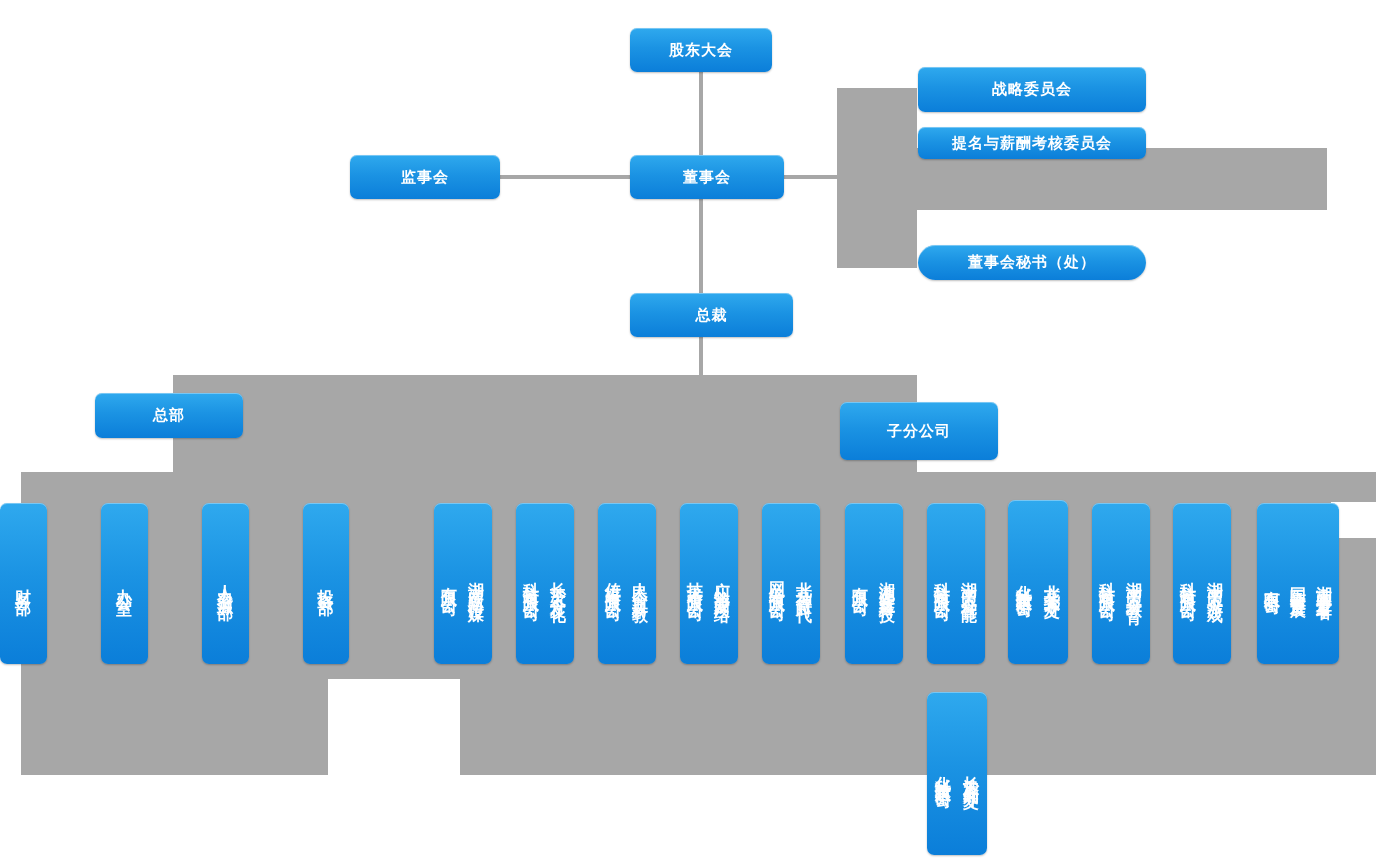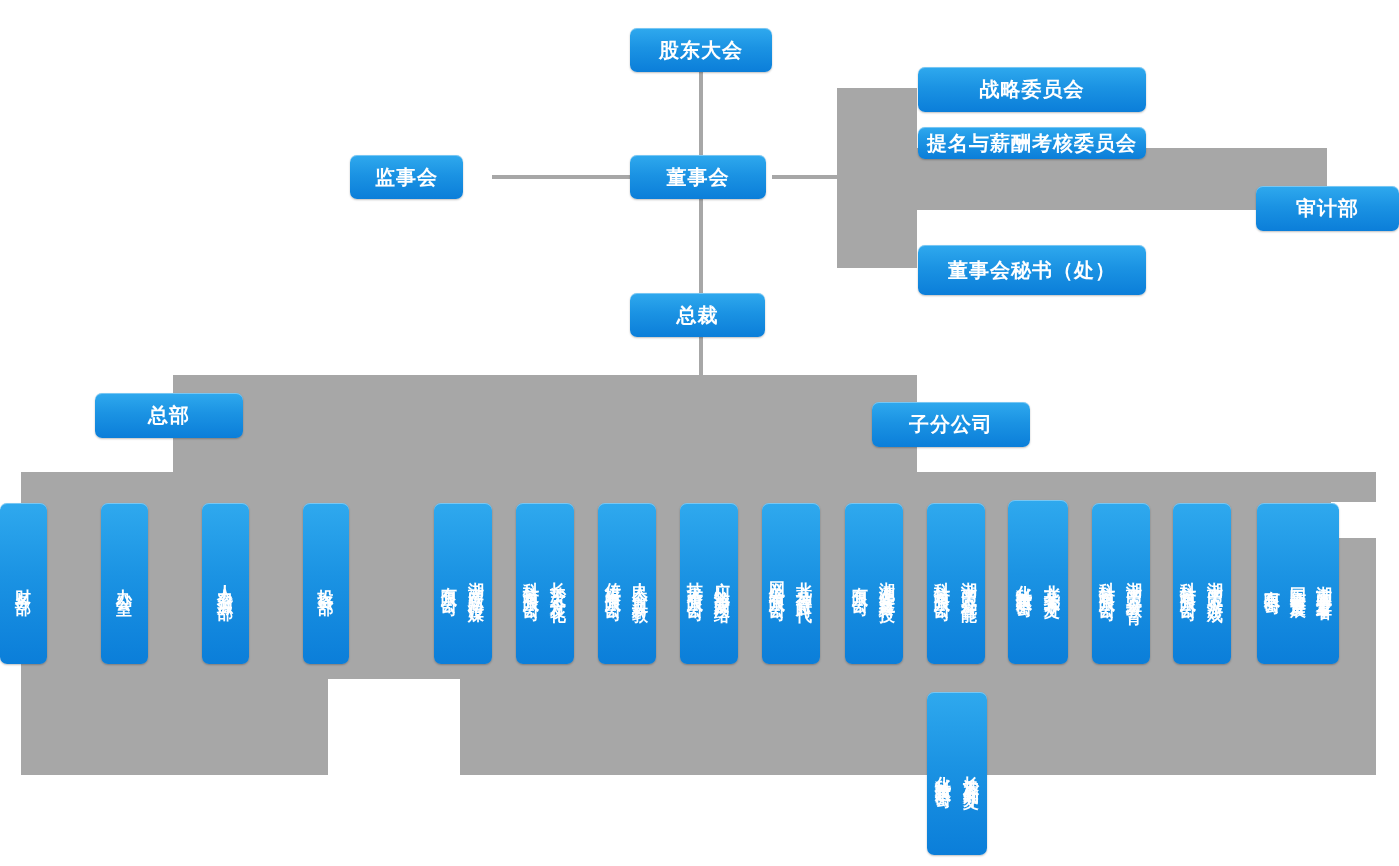--- a/index.html
+++ b/index.html
@@ -21,21 +21,21 @@
     background:linear-gradient(180deg,#2fa9ee 0%,#1b93e3 45%,#0b7ed9 100%);
     border-radius:7px;
     box-shadow:inset 0 1px 0 rgba(255,255,255,0.35), 0 1px 2px rgba(0,0,0,0.25);
     color:#ffffff;
     display:flex;
     align-items:center;
     justify-content:center;
     box-sizing:border-box;
   }
   .hbox span{
-    font-size:20px;
+    font-size:15px;
     font-weight:bold;
     letter-spacing:1px;
     white-space:nowrap;
   }
   .vbox span{
     writing-mode:vertical-rl;
     text-align:center;
     white-space:pre-line;
     font-size:16px;
     font-weight:bold;
@@ -58,45 +58,42 @@
   <div class="connector" style="left:173px;top:375px;width:744px;height:97px;"></div>
   <div class="connector" style="left:21px;top:472px;width:1355px;height:30px;"></div>
   <div class="connector" style="left:21px;top:502px;width:1310px;height:177px;"></div>
   <div class="connector" style="left:21px;top:679px;width:307px;height:96px;"></div>
   <div class="connector" style="left:460px;top:679px;width:871px;height:96px;"></div>
   <div class="connector" style="left:1331px;top:538px;width:45px;height:237px;"></div>
 
   <div class="node hbox" style="left:630px;top:28px;width:142px;height:44px;">
     <span>股东大会</span>
   </div>
-  <div class="node hbox" style="left:350px;top:155px;width:113px;height:44px;">
+  <div class="node hbox" style="left:350px;top:155px;width:150px;height:44px;">
     <span>监事会</span>
   </div>
-  <div class="node hbox" style="left:630px;top:155px;width:136px;height:44px;">
+  <div class="node hbox" style="left:630px;top:155px;width:154px;height:44px;">
     <span>董事会</span>
   </div>
   <div class="node hbox" style="left:918px;top:67px;width:228px;height:45px;">
     <span>战略委员会</span>
   </div>
   <div class="node hbox" style="left:918px;top:127px;width:228px;height:32px;">
     <span>提名与薪酬考核委员会</span>
   </div>
-  <div class="node hbox" style="left:918px;top:245px;width:228px;height:50px;">
+  <div class="node hbox" style="left:918px;top:245px;width:228px;height:35px;border-radius:20px;">
     <span>董事会秘书（处）</span>
   </div>
-  <div class="node hbox" style="left:1256px;top:186px;width:143px;height:45px;">
-    <span>审计部</span>
-  </div>
-  <div class="node hbox" style="left:630px;top:293px;width:135px;height:44px;">
+  <div class="node hbox" style="left:630px;top:293px;width:163px;height:44px;">
     <span>总裁</span>
   </div>
   <div class="node hbox" style="left:95px;top:393px;width:148px;height:45px;">
     <span>总部</span>
   </div>
-  <div class="node hbox" style="left:872px;top:402px;width:158px;height:45px;">
+  <div class="node hbox" style="left:840px;top:402px;width:158px;height:58px;">
     <span>子分公司</span>
   </div>
 
   <div class="node vbox" style="left:0px;top:503px;width:47px;height:161px;">
     <span>财务部</span>
   </div>
   <div class="node vbox" style="left:101px;top:503px;width:47px;height:161px;">
     <span>办公室</span>
   </div>
   <div class="node vbox" style="left:202px;top:503px;width:47px;height:161px;">

